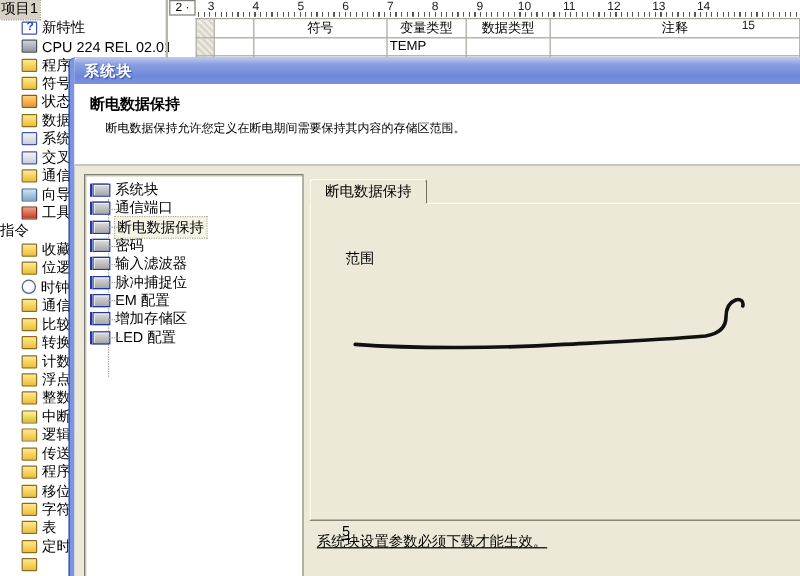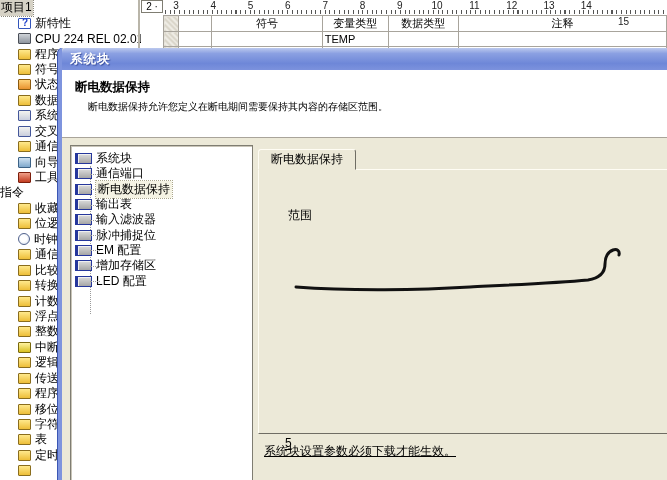--- a/index.html
+++ b/index.html
@@ -312,21 +312,21 @@
       <div class="dtree-row child">
         <span class="node-ic"></span>
         <span class="tlbl">通信端口</span>
       </div>
       <div class="dtree-row child sel">
         <span class="node-ic"></span>
         <span class="tlbl">断电数据保持</span>
       </div>
       <div class="dtree-row child">
         <span class="node-ic"></span>
-        <span class="tlbl">输出表</span>
+        <span class="tlbl">密码</span>
       </div>
       <div class="dtree-row child">
         <span class="node-ic"></span>
         <span class="tlbl">输入滤波器</span>
       </div>
       <div class="dtree-row child">
         <span class="node-ic"></span>
         <span class="tlbl">脉冲捕捉位</span>
       </div>
       <div class="dtree-row child">

